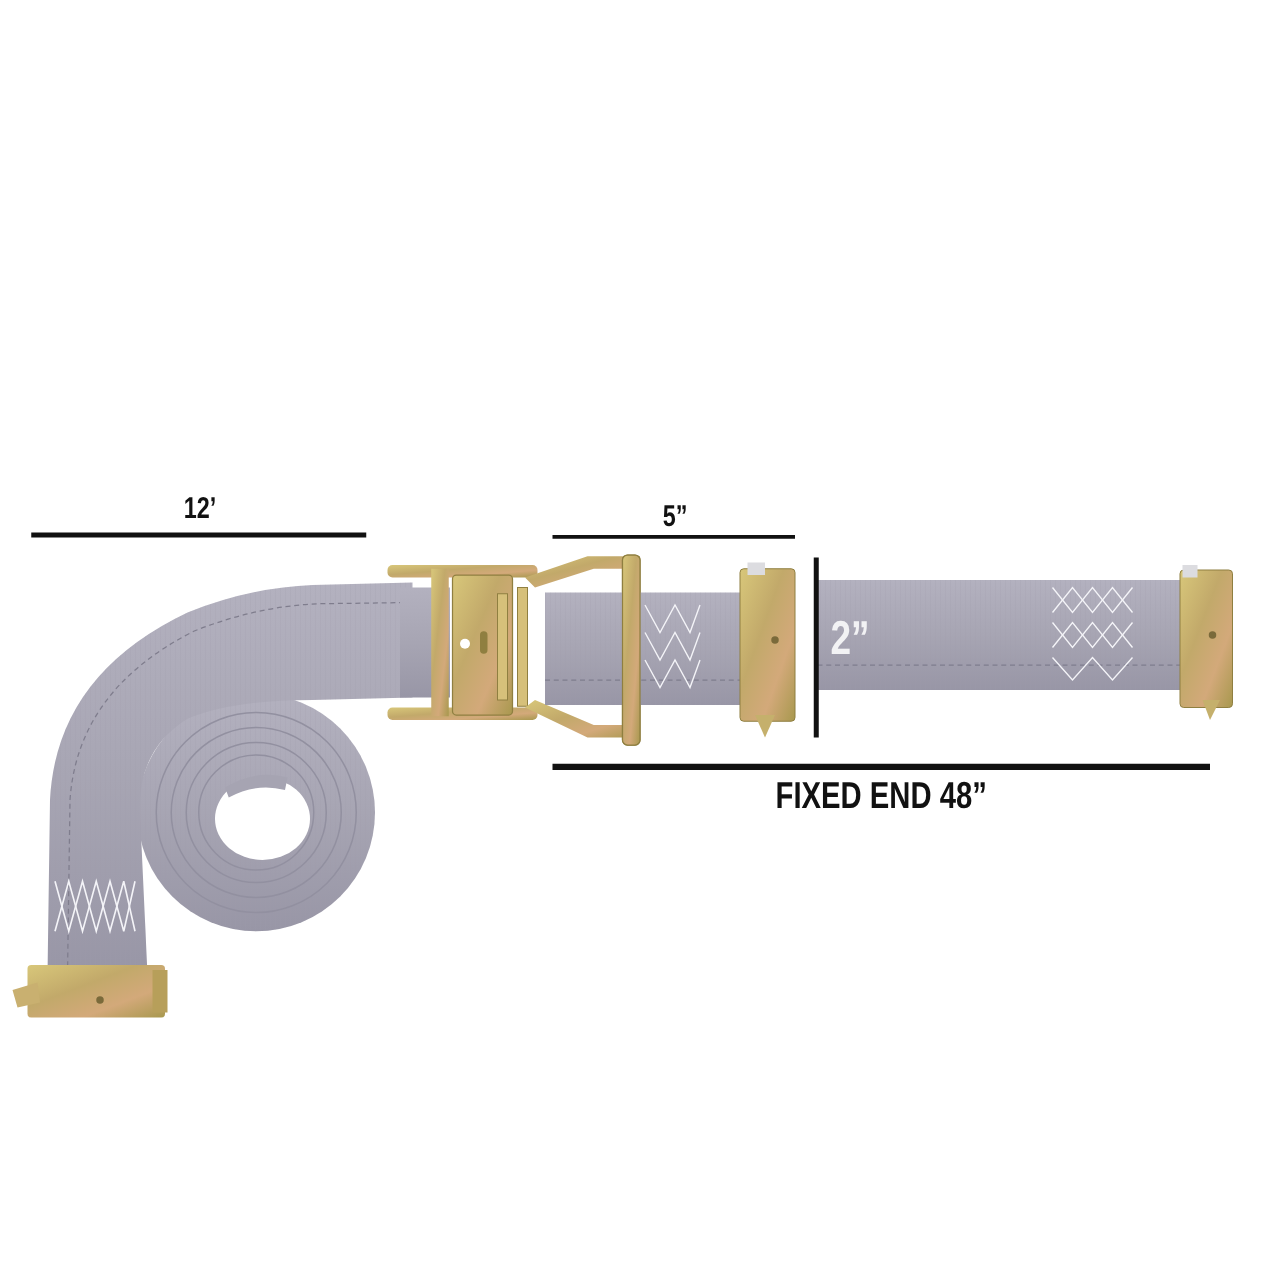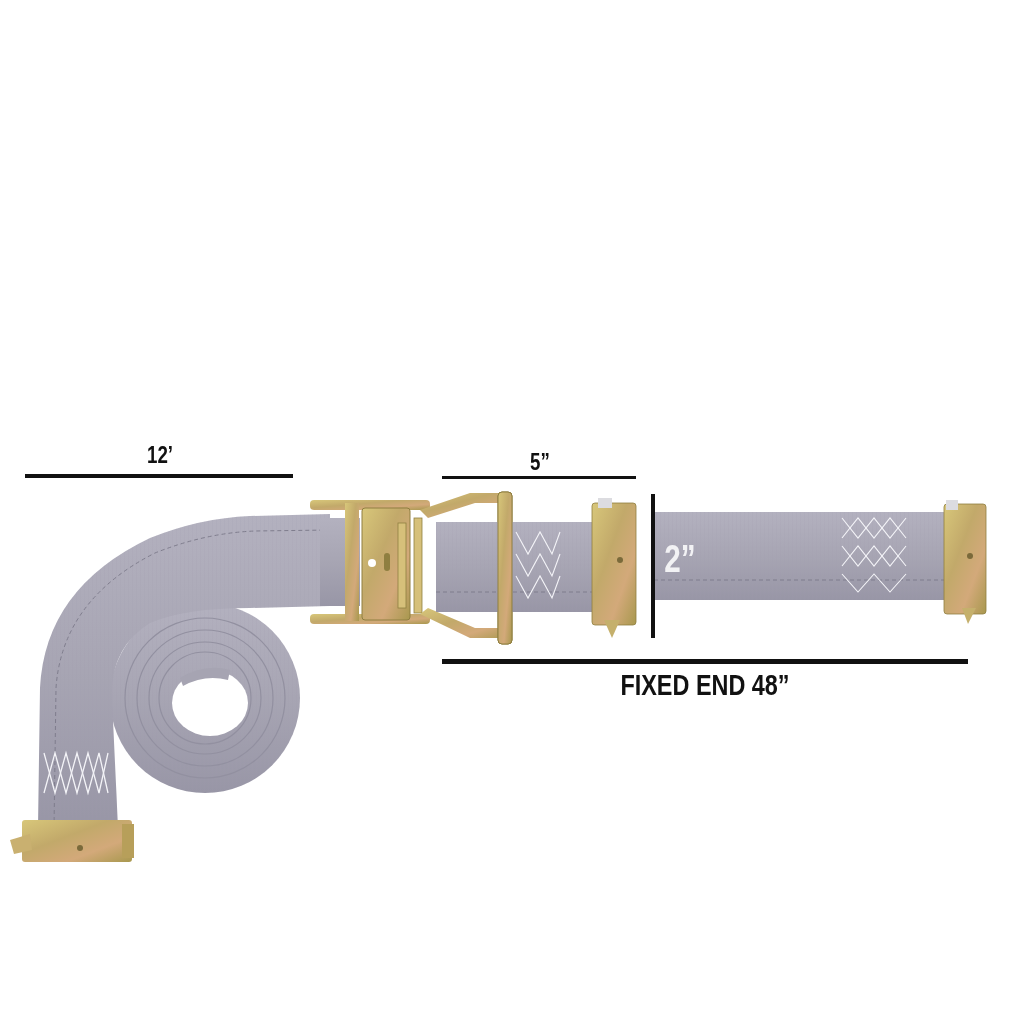--- a/index.html
+++ b/index.html
@@ -1,18 +1,18 @@
 <!DOCTYPE html>
 <html><head>
   <meta charset="utf-8">
   <style>
     html, body { margin: 0; padding: 0; background: #ffffff; }
     body { width: 1024px; height: 1024px; position: relative; overflow: hidden;
            font-family: "Liberation Sans", sans-serif; }
-    .stage { position: absolute; left: 0; top: 0; width: 1024px; height: 768px; margin-top: 48px; }
+    .stage { position: absolute; left: 0; top: 0; width: 1024px; height: 768px; }
     .dim-line { position: absolute; background: #111111; }
     .dim-label { position: absolute; color: #111111; font-weight: bold;
                  font-family: "Liberation Sans", sans-serif; letter-spacing: 0px;
                  transform: scaleX(0.78); transform-origin: center; white-space: nowrap; text-align: center; }
     .dim-label.white { color: #f2f2f4; }
     svg.product { position: absolute; left: 0; top: 0; }
   </style>
 </head>
 <body>
 

